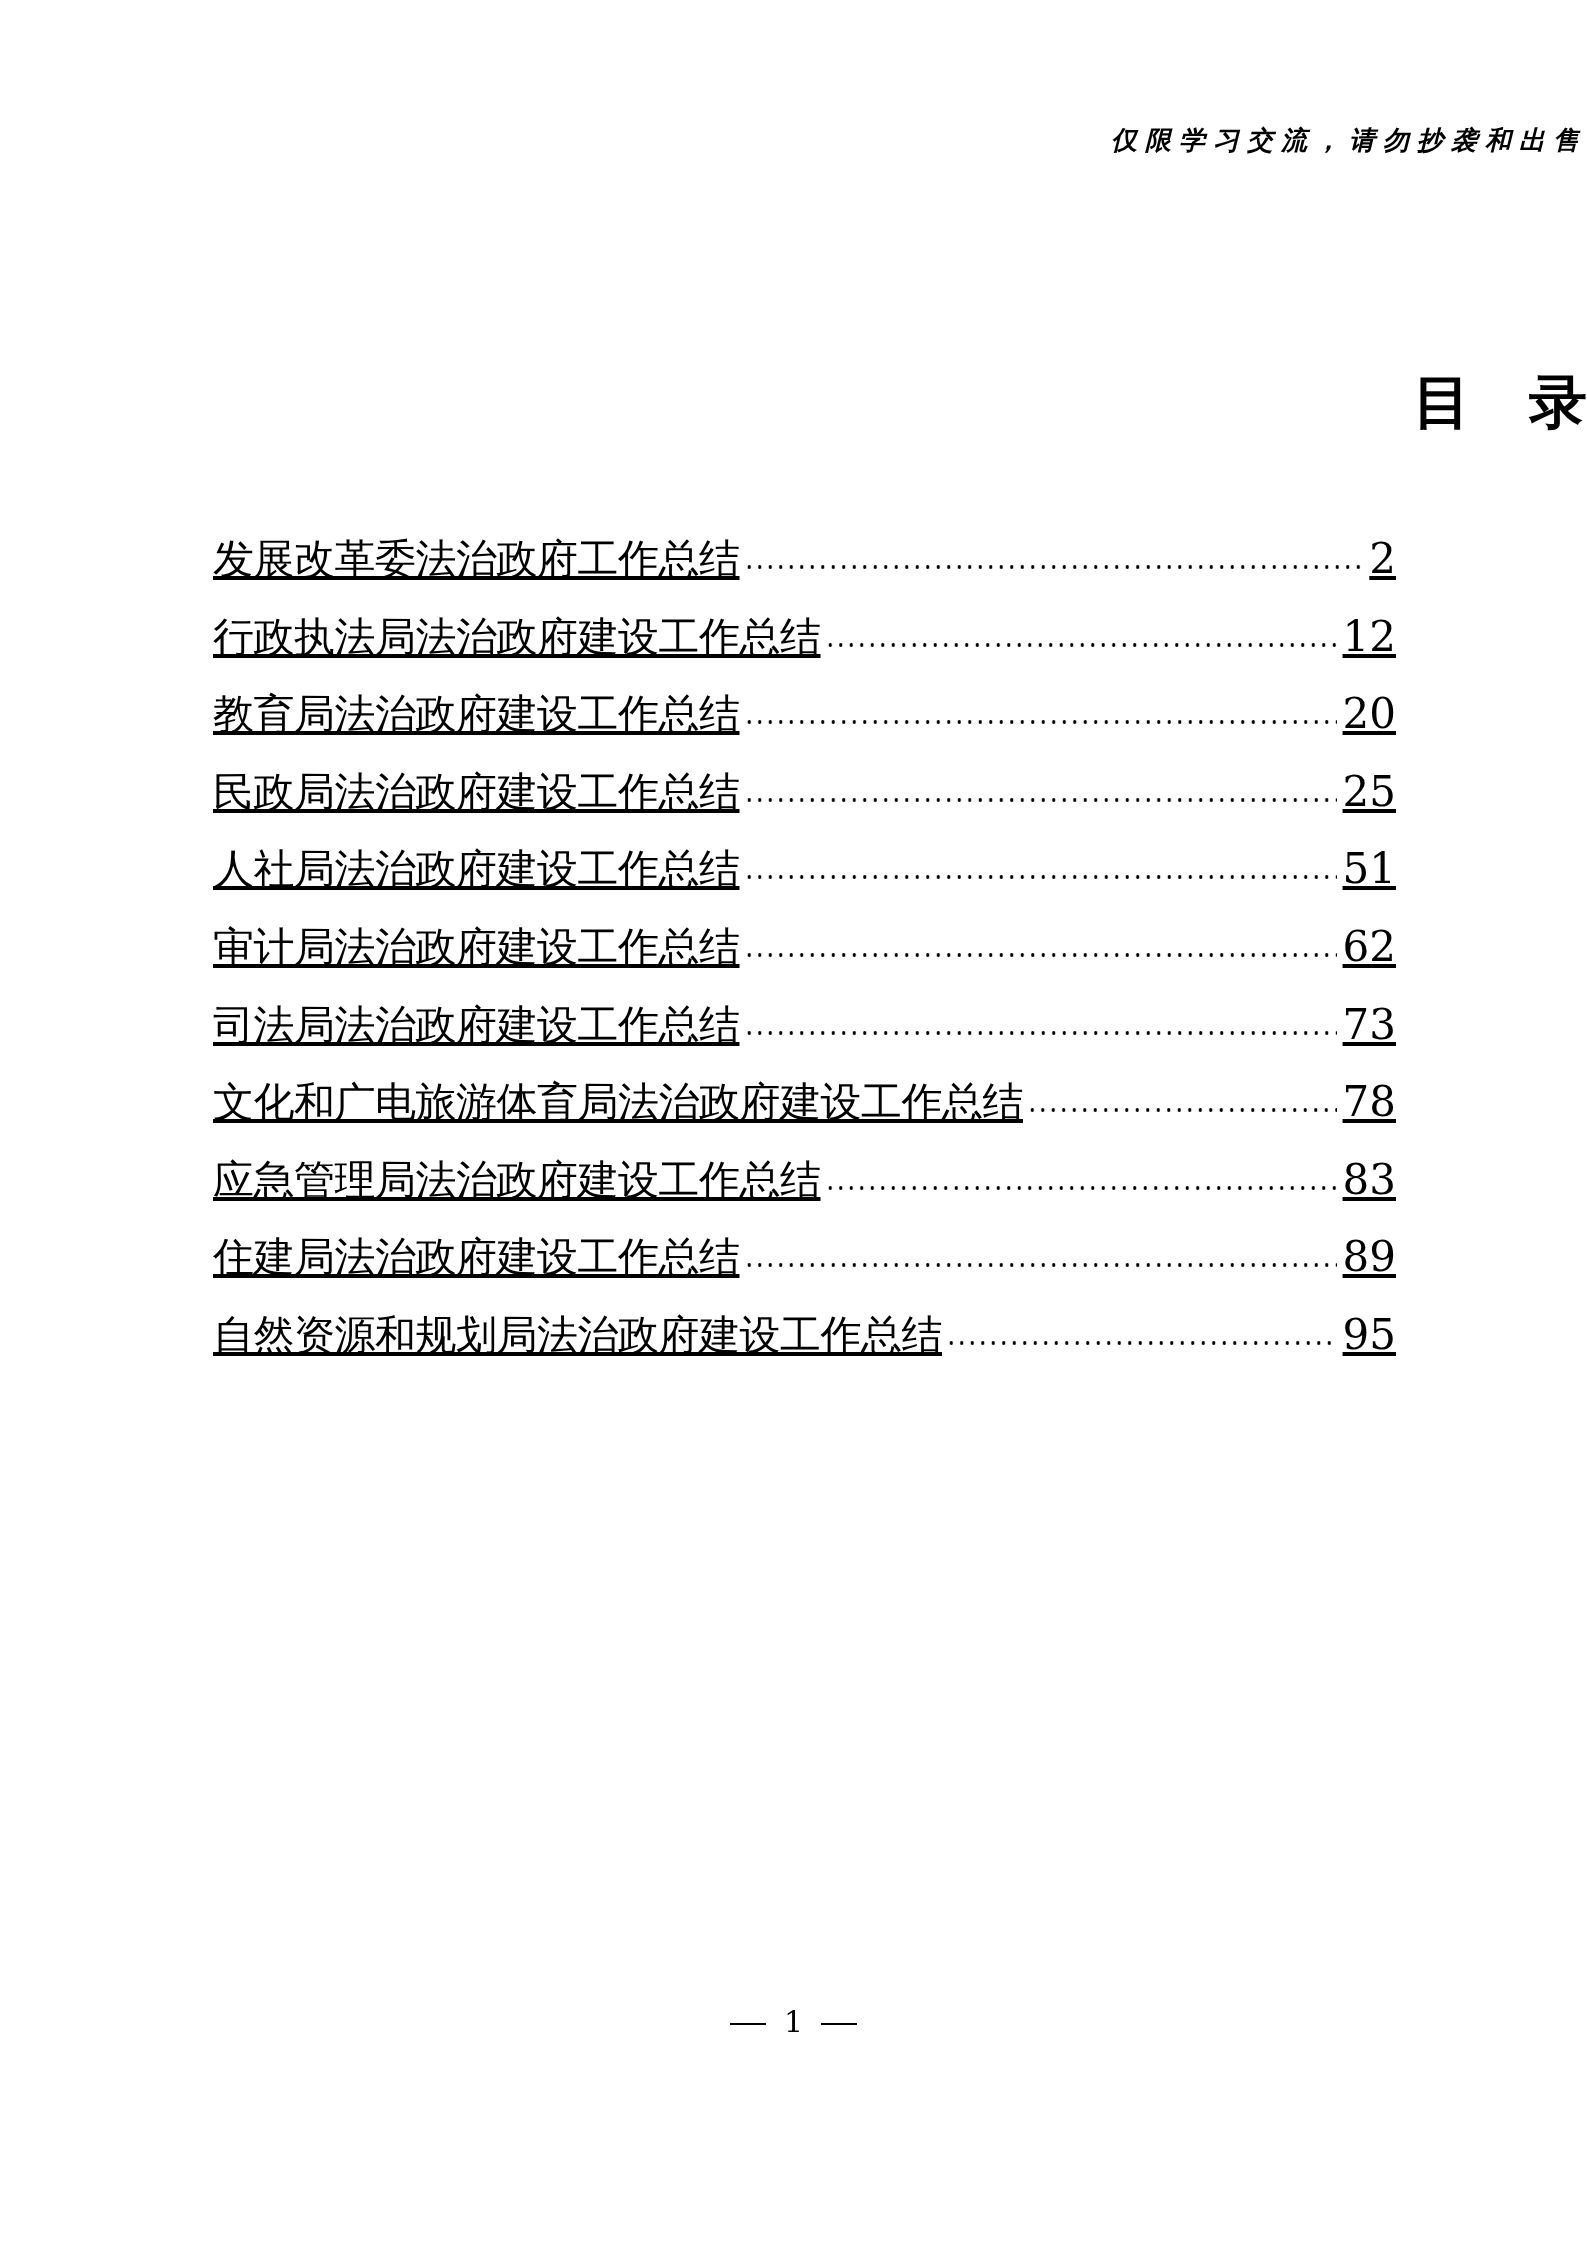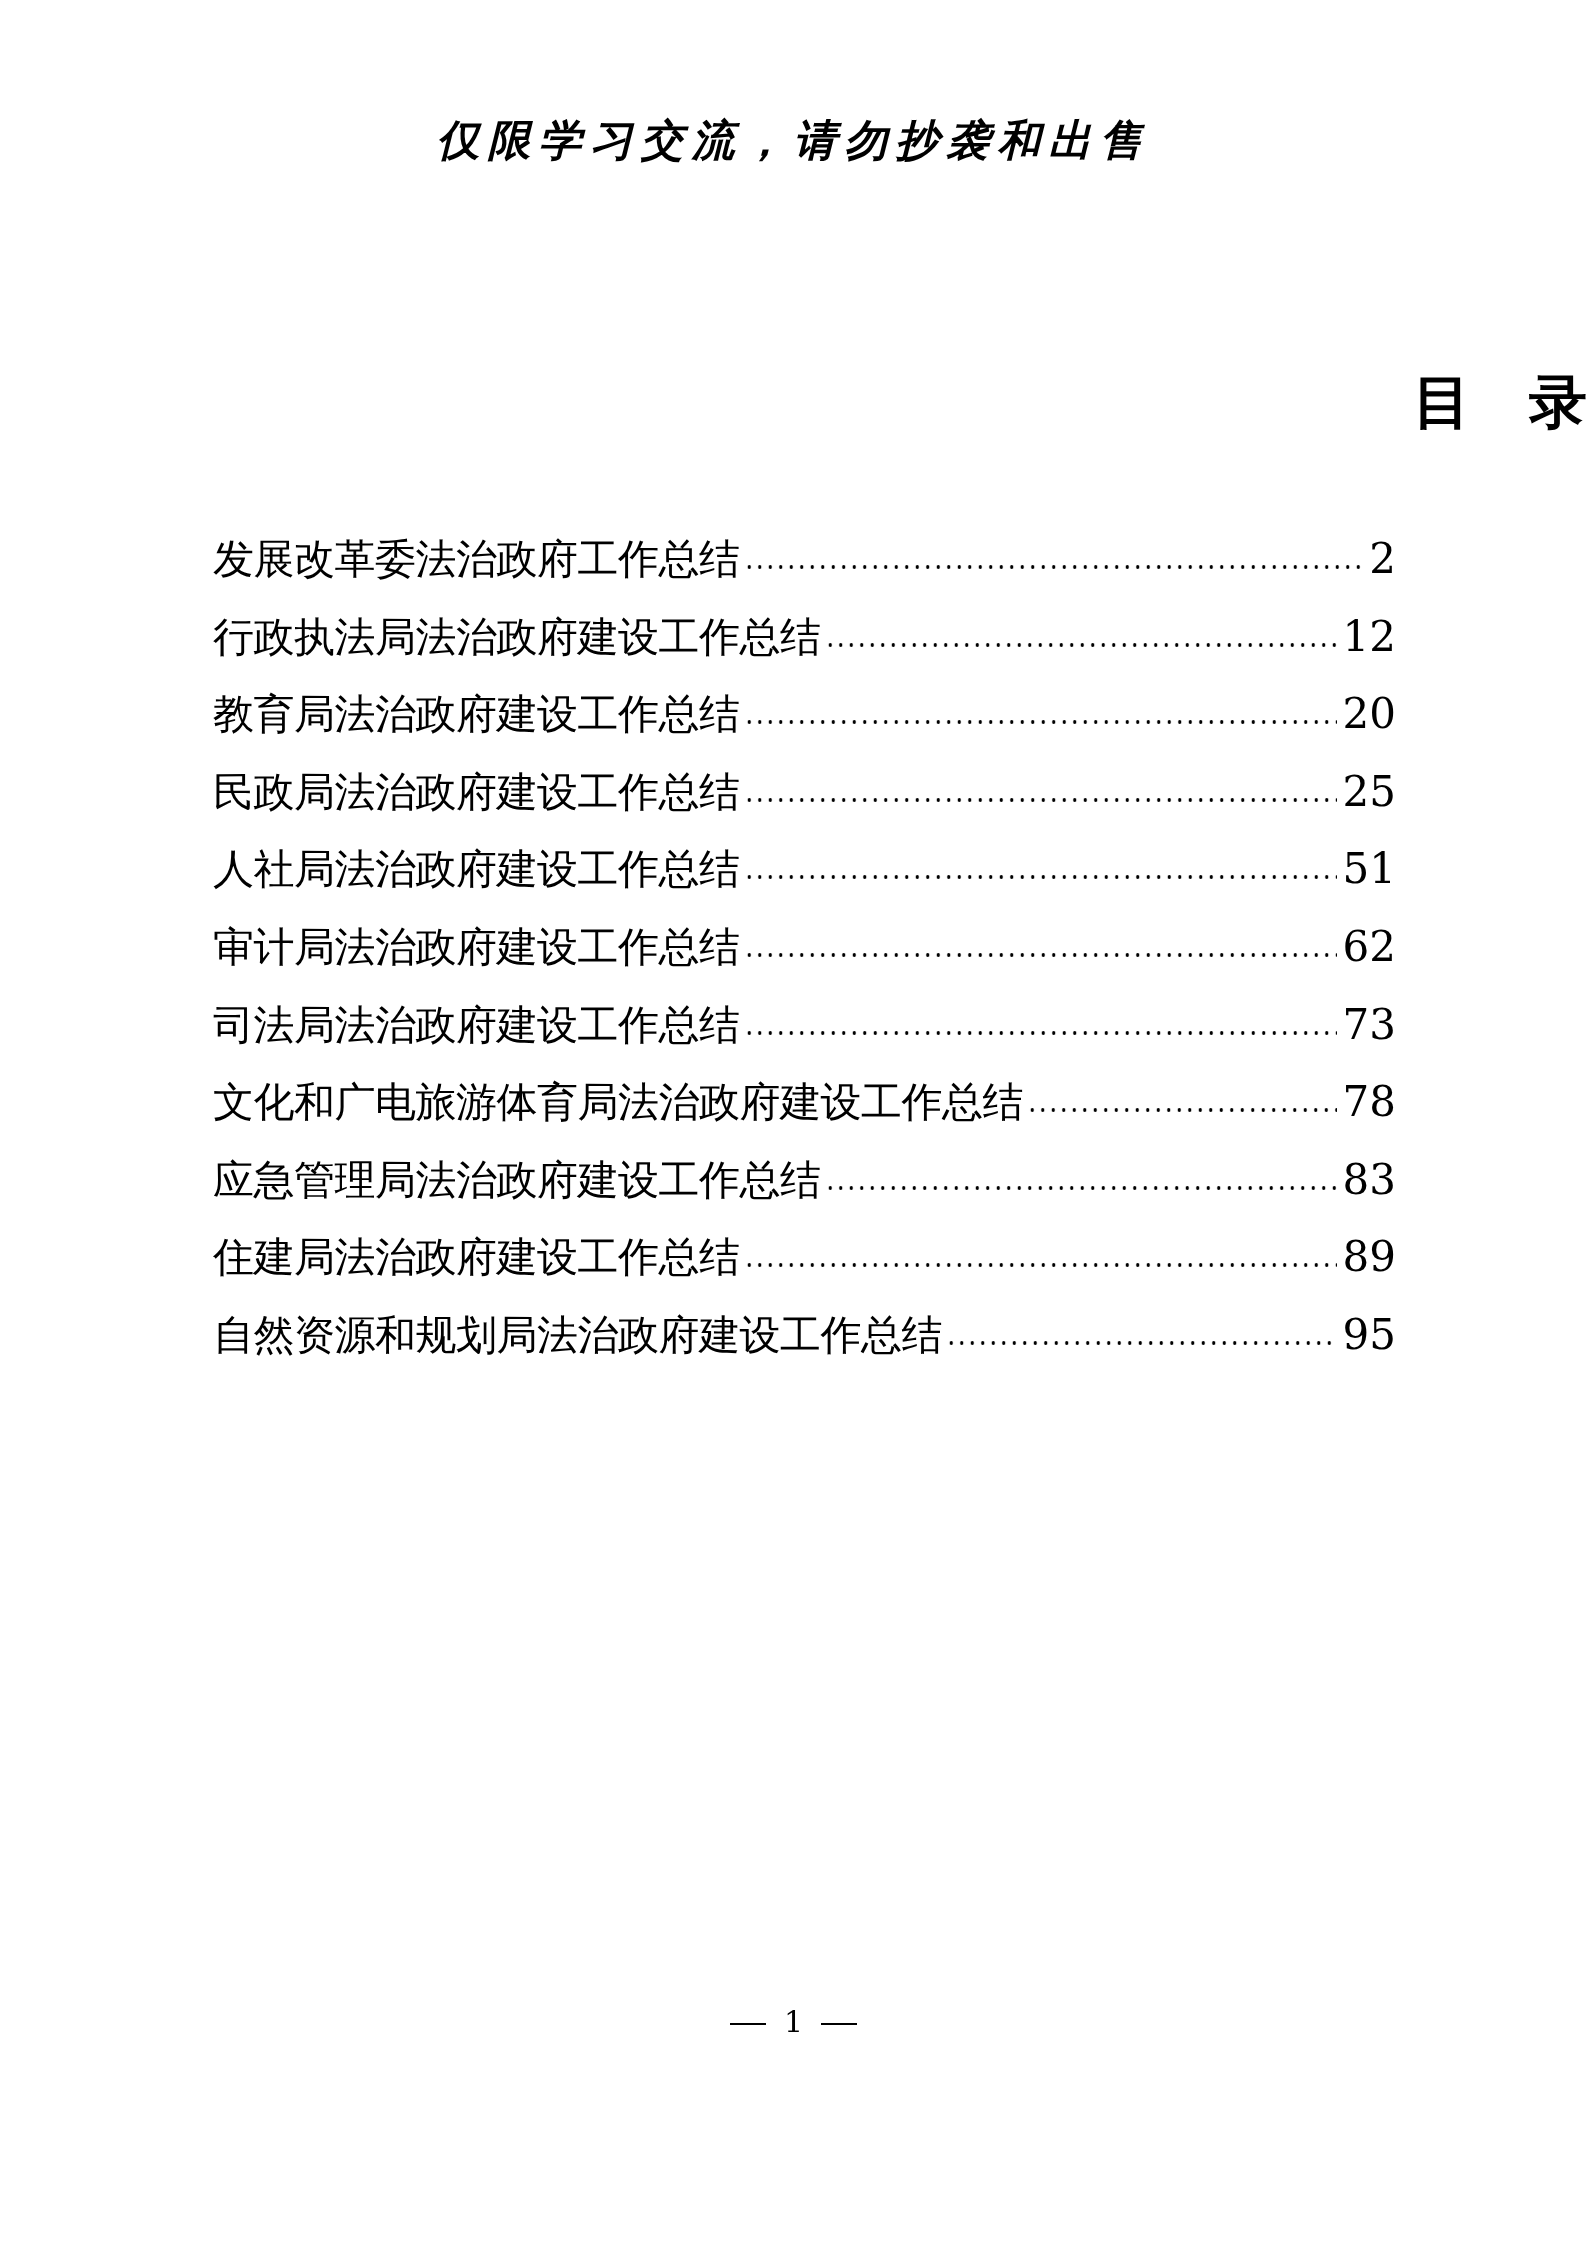--- a/index.html
+++ b/index.html
@@ -13,22 +13,22 @@
       position: relative;
       overflow: hidden;
       color: #000000;
       font-family: "DejaVu Serif", "Liberation Serif", serif;
     }
     .watermark {
       position: absolute;
       top: 112px;
       left: 0;
       width: 1587px;
-      text-align: center;
-      font-size: 43px;
+      text-align: right;
+      font-size: 26px;
       font-weight: bold;
       font-style: italic;
       letter-spacing: 8px;
       line-height: 56px;
       font-family: "DejaVu Serif", "Liberation Serif", serif;
     }
     .title {
       position: absolute;
       top: 362px;
       left: 0;
@@ -52,20 +52,21 @@
       padding: 0;
       list-style: none;
     }
     .toc-row {
       display: flex;
       align-items: baseline;
       height: 77.6px;
       font-size: 42px;
       line-height: 77.6px;
       cursor: pointer;
+      text-decoration: underline;
     }
     .toc-label {
       white-space: nowrap;
       font-family: "DejaVu Sans", "Liberation Sans", sans-serif;
       font-size: 41px;
       letter-spacing: -0.5px;
     }
     .toc-leader {
       flex: 1;
       overflow: hidden;

